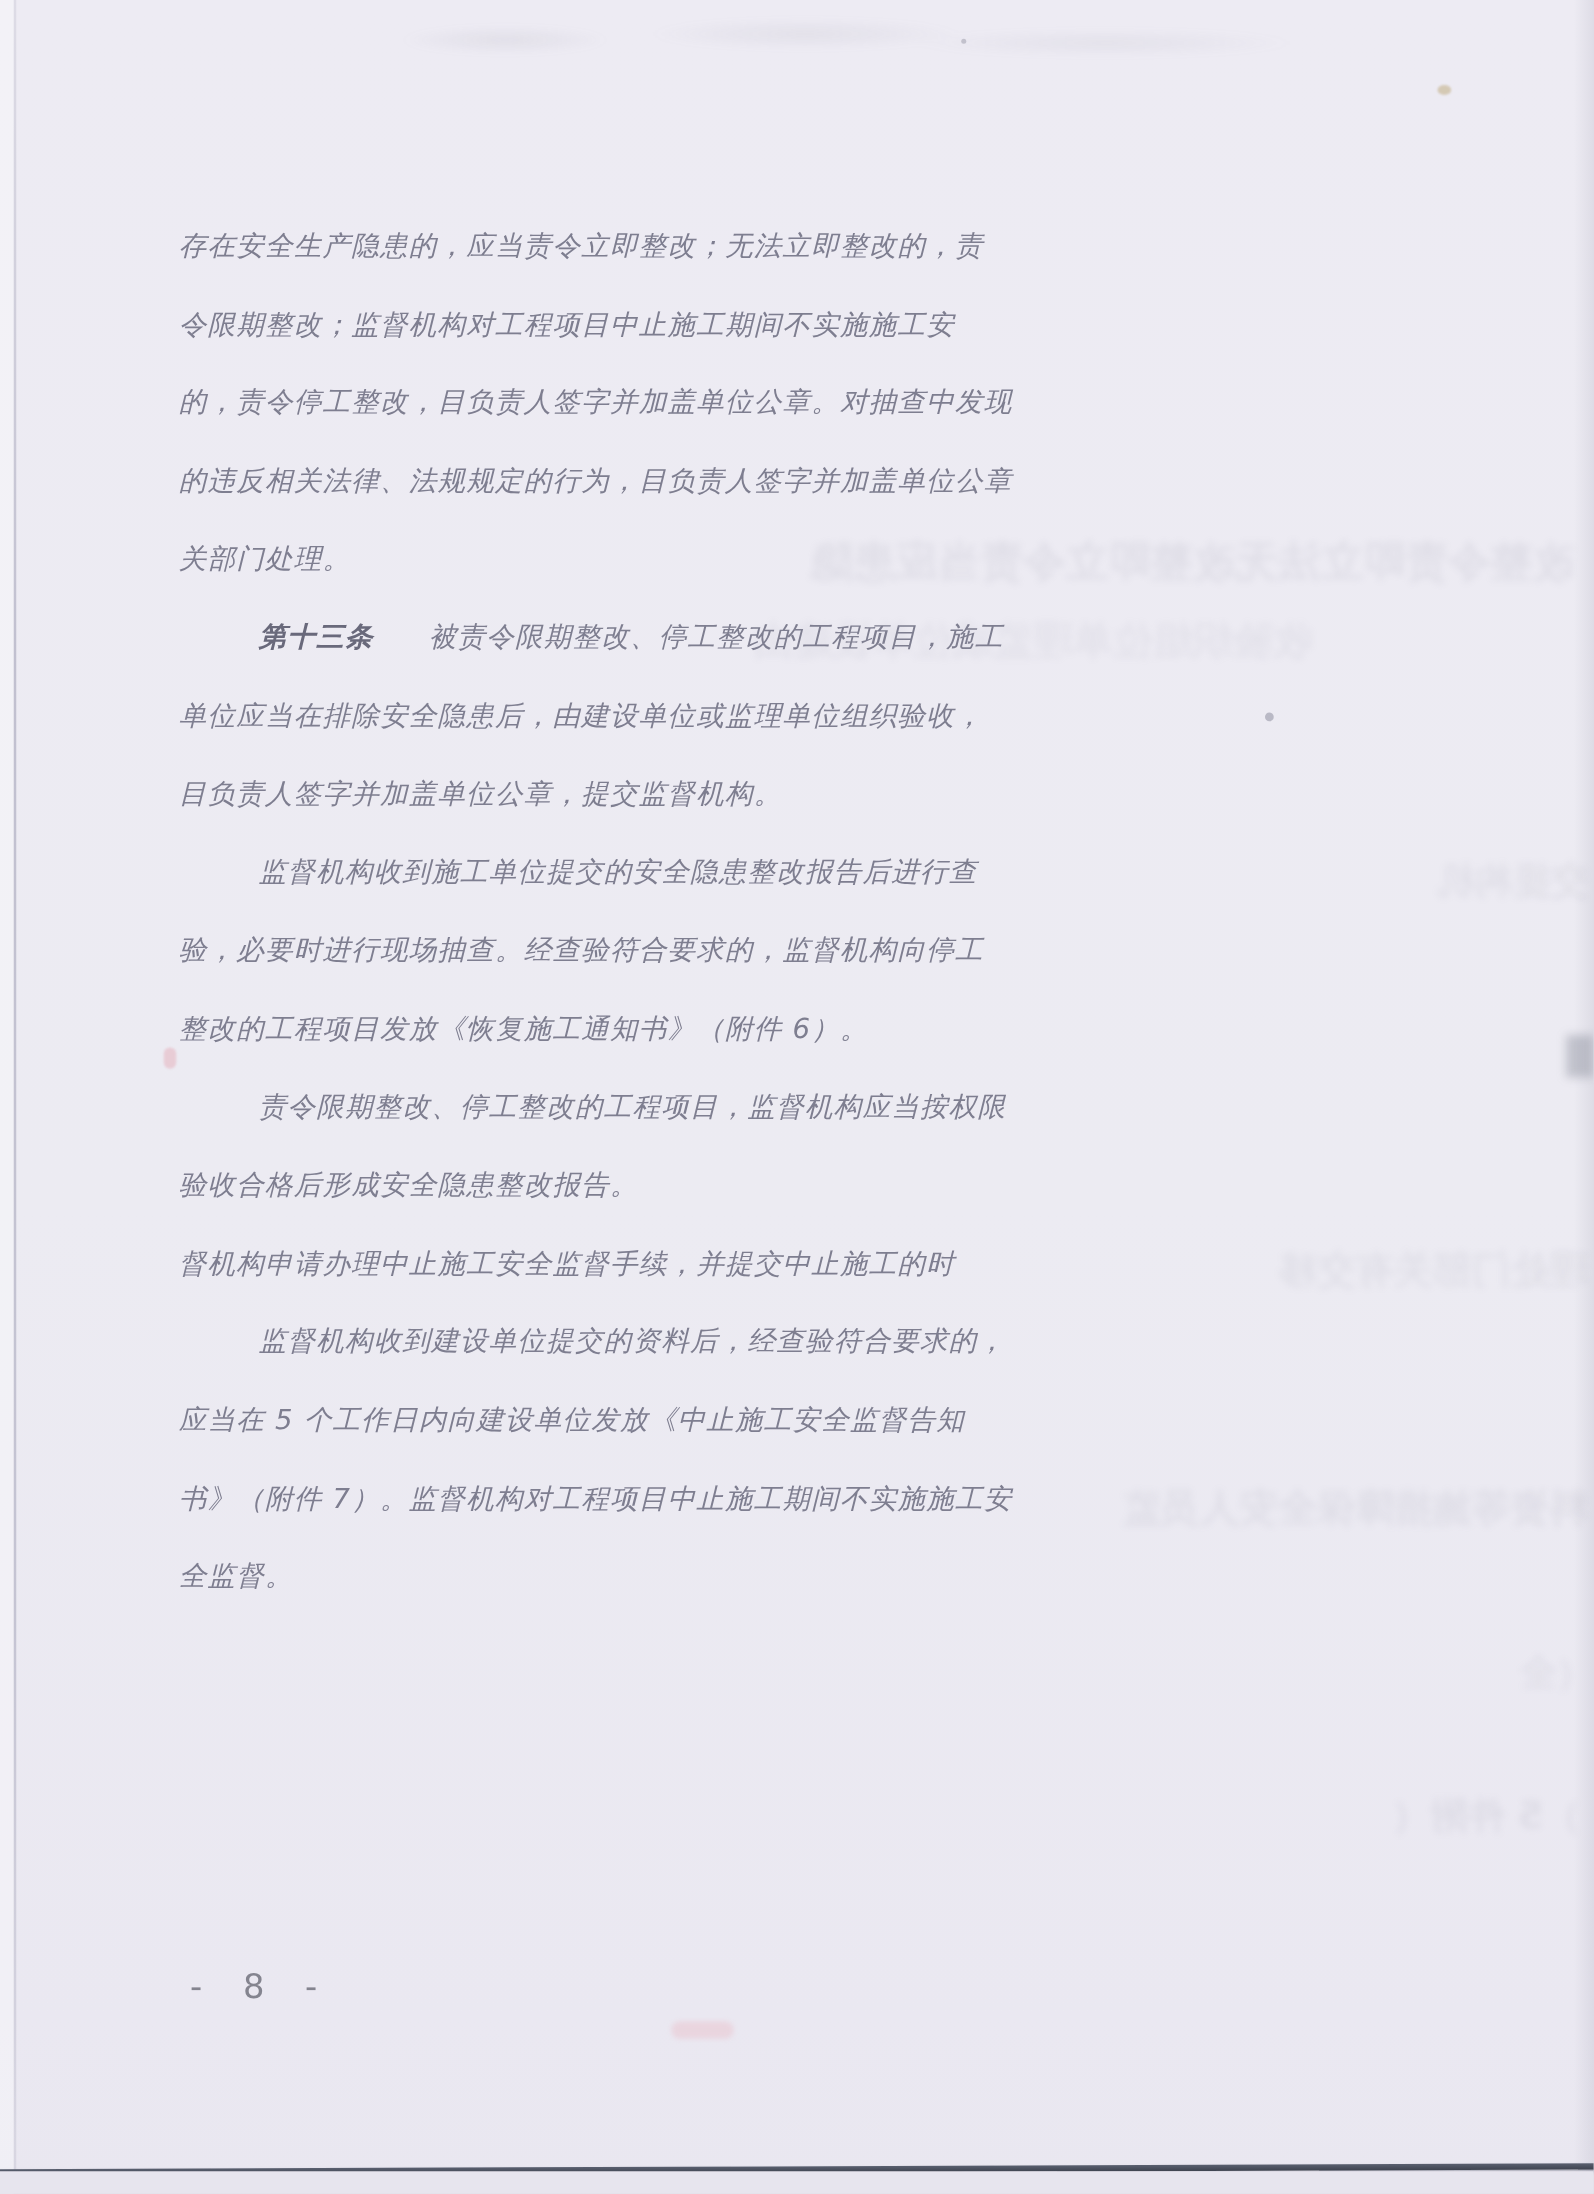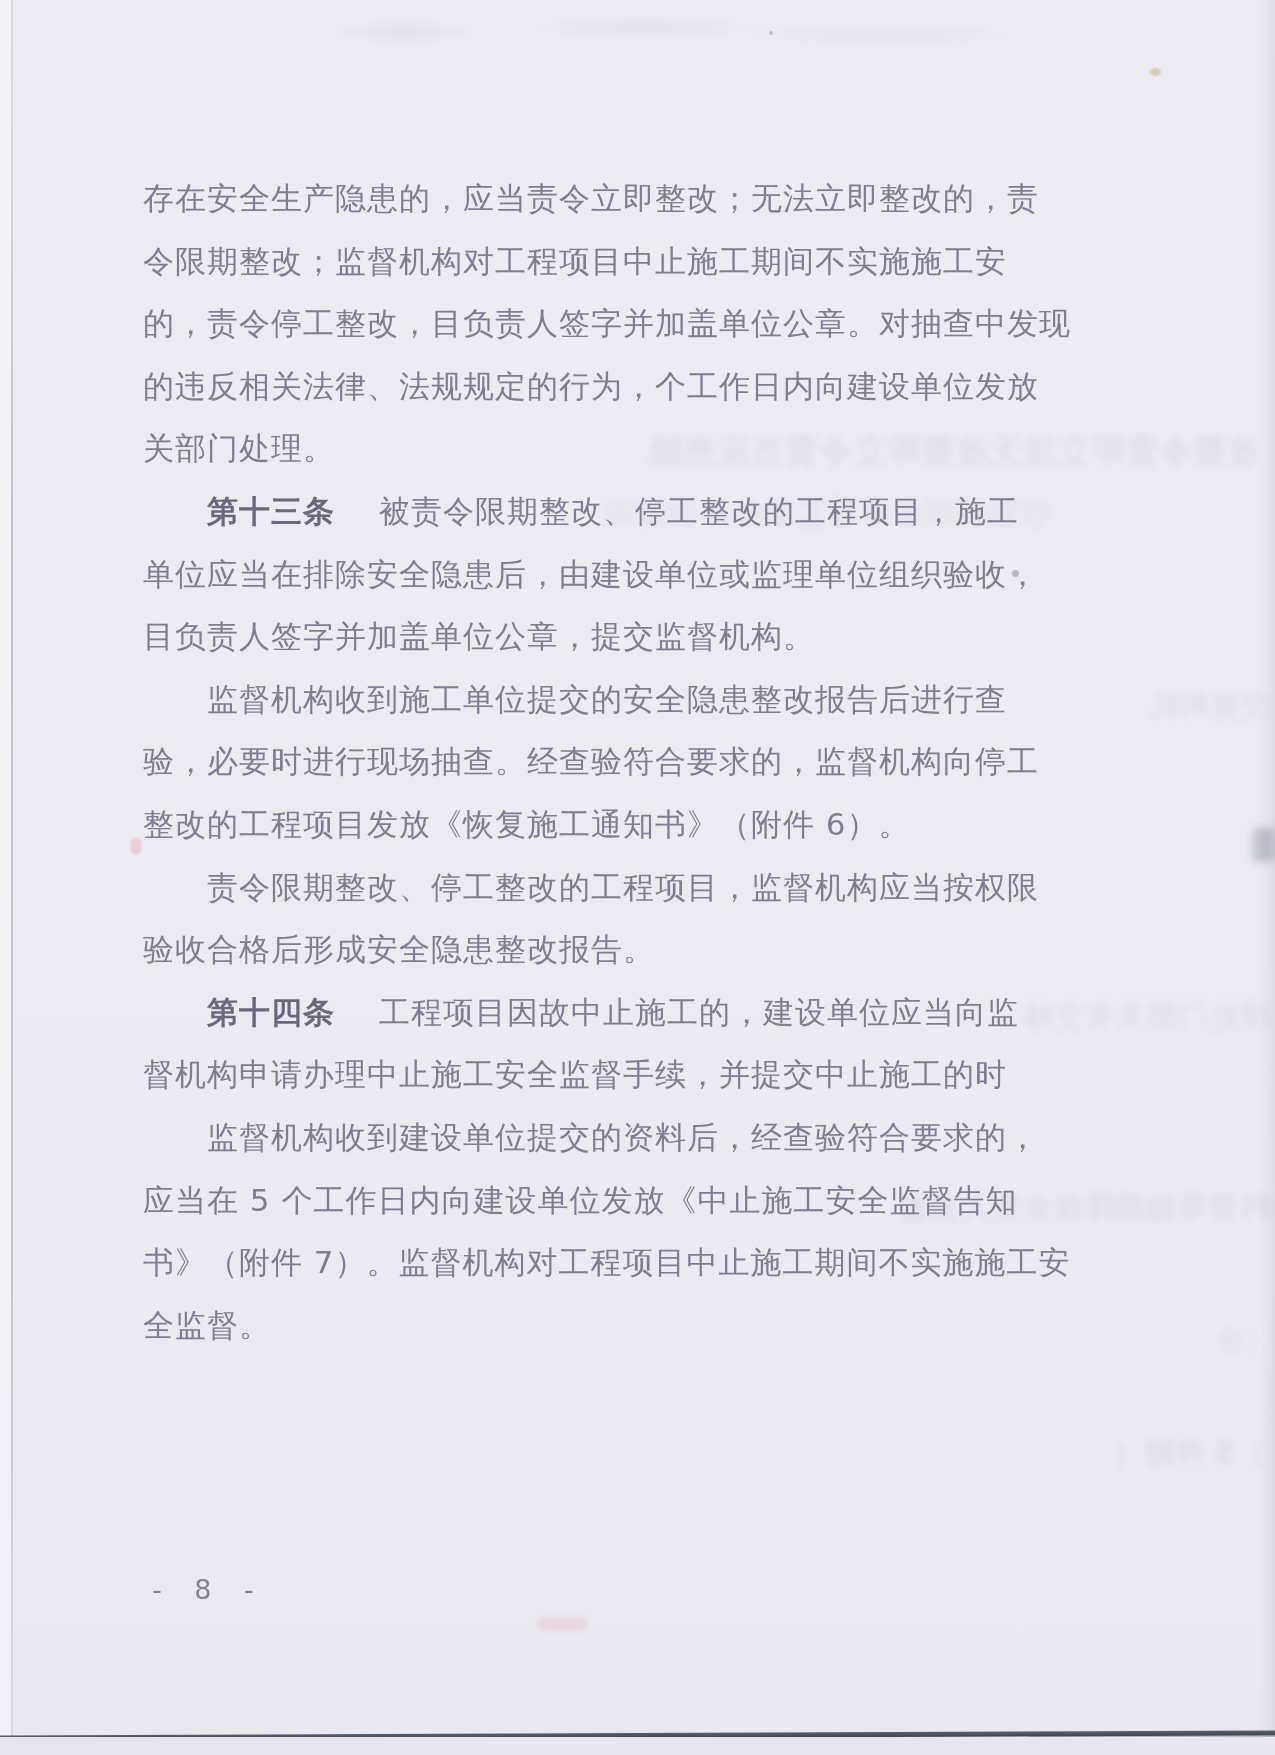--- a/index.html
+++ b/index.html
@@ -31,21 +31,21 @@
     background:linear-gradient(270deg,rgba(90,90,115,.10),rgba(90,90,115,0));
   }
   .edge-right-blob{
     position:absolute;right:0;top:828px;width:22px;height:34px;
     background:rgba(80,85,105,.28);filter:blur(4px);
   }
   
   .text-block{
     position:absolute;left:143px;top:167px;width:930px;
     color:#7e7e90;
-    font-size:31px;letter-spacing:1px;
+    font-size:22px;letter-spacing:1px;font-style:italic;
   }
   .line{height:62.6px;line-height:62.6px;white-space:nowrap;}
   .line.indent{padding-left:64px;}
   .head{font-weight:700;color:#69697b;margin-right:44px;}
   
   .ghost{
     position:absolute;color:#8b8b9e;white-space:nowrap;overflow:hidden;
     transform:scaleX(-1);filter:blur(3px);font-weight:700;
     font-family:"DejaVu Sans","Liberation Sans",sans-serif;
   }
@@ -81,31 +81,30 @@
   <div class="top-smudge"></div>
   <div class="edge-left-light"></div>
   <div class="crease"></div>
   <div class="edge-right-shadow"></div>
   <div class="edge-right-blob"></div>
 
   <div class="text-block" id="body-lines">
       <div class="line">存在安全生产隐患的，应当责令立即整改；无法立即整改的，责</div>
       <div class="line">令限期整改；监督机构对工程项目中止施工期间不实施施工安</div>
       <div class="line">的，责令停工整改，目负责人签字并加盖单位公章。对抽查中发现</div>
-      <div class="line">的违反相关法律、法规规定的行为，个工作日内向建设单位发放</div>
+      <div class="line">的违反相关法律、法规规定的行为，目负责人签字并加盖单位公章</div>
       <div class="line">关部门处理。</div>
       <div class="line indent"><span class="head">第十三条</span><span>被责令限期整改、停工整改的工程项目，施工</span></div>
       <div class="line">单位应当在排除安全隐患后，由建设单位或监理单位组织验收，</div>
       <div class="line">目负责人签字并加盖单位公章，提交监督机构。</div>
       <div class="line indent">监督机构收到施工单位提交的安全隐患整改报告后进行查</div>
       <div class="line">验，必要时进行现场抽查。经查验符合要求的，监督机构向停工</div>
       <div class="line">整改的工程项目发放《恢复施工通知书》（附件 6）。</div>
       <div class="line indent">责令限期整改、停工整改的工程项目，监督机构应当按权限</div>
       <div class="line">验收合格后形成安全隐患整改报告。</div>
-      <div class="line indent"><span class="head">第十四条</span><span>工程项目因故中止施工的，建设单位应当向监</span></div>
       <div class="line">督机构申请办理中止施工安全监督手续，并提交中止施工的时</div>
       <div class="line indent">监督机构收到建设单位提交的资料后，经查验符合要求的，</div>
       <div class="line">应当在 5 个工作日内向建设单位发放《中止施工安全监督告知</div>
       <div class="line">书》（附件 7）。监督机构对工程项目中止施工期间不实施施工安</div>
       <div class="line">全监督。</div>
     </div>
 
   <div id="ghosts">
       <div class="ghost" style="left: 330px; top: 428px; width: 930px; height: 44px; font-size: 34px; line-height: 44px; opacity: 0.13;">改整令责即立法无改整即立令责当应患隐</div>
       <div class="ghost" style="left: 430px; top: 492px; width: 620px; height: 40px; font-size: 32px; line-height: 40px; opacity: 0.09;">收验织组位单理监或位单设建由</div>

